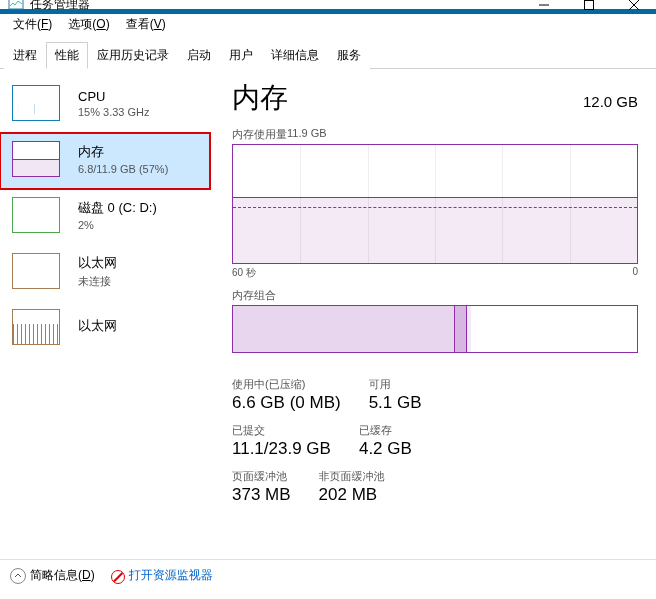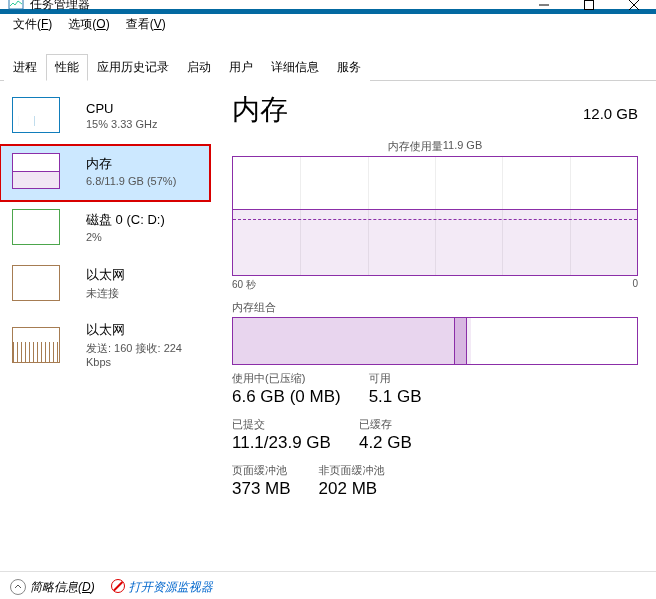--- a/index.html
+++ b/index.html
@@ -8,72 +8,72 @@
 .titlebar { height: 14px; display: flex; align-items: center; padding-left: 8px; border-bottom: 5px solid #0369a1; }
 .titlebar .app-icon { width: 16px; height: 16px; margin-right: 6px; }
 .titlebar .title { font-size: 12px; flex: 1; }
 .titlebar .win-controls { display: flex; }
 .titlebar .win-btn { width: 45px; height: 30px; display: flex; align-items: center; justify-content: center; cursor: pointer; }
 
 .menubar { height: 20px; display: flex; align-items: center; padding-left: 5px; font-size: 12px; }
 .menubar .menu-item { padding: 2px 8px; cursor: pointer; }
 .menubar .menu-item .underline { text-decoration: underline; }
 
-.tabs { display: flex; border-bottom: 1px solid #d0d0d0; padding-left: 4px; margin-top: 20px; }
+.tabs { display: flex; border-bottom: 1px solid #d0d0d0; padding-left: 4px; margin-top: 8px; }
 .tabs .tab { padding: 4px 8px; cursor: pointer; font-size: 12px; border: 1px solid transparent; border-bottom: none; margin-bottom: -1px; background: #fff; }
 .tabs .tab.active { border-color: #d0d0d0; background: #fff; border-bottom: 1px solid #fff; position: relative; z-index: 1; }
 
 .content { display: flex; height: calc(100% - 30px - 20px - 27px - 32px); }
 
 .sidebar { width: 210px; padding-top: 8px; }
-.sidebar-item { display: flex; align-items: center; padding: 8px 12px 12px 12px; cursor: pointer; gap: 26px; }
+.sidebar-item { display: flex; align-items: center; padding: 8px 12px 12px 12px; cursor: pointer; gap: 18px; }
 .sidebar-item.selected { background: #cce8ff; outline: 2px solid #d80000; outline-offset: -1px; }
 .sidebar-item .thumb { width: 48px; height: 36px; border: 1px solid #888; background: #fff; position: relative; flex-shrink: 0; }
 .sidebar-item .info .name { font-size: 13px; margin-bottom: 2px; }
 .sidebar-item .info .detail { font-size: 11px; color: #555; }
 
 .thumb.cpu { border-color:#117dbb; }
 .thumb.cpu::after { content:""; position:absolute; left:0; right:0; bottom:6px; height:10px; background: linear-gradient(90deg, transparent 10%, #117dbb 11%, transparent 12%, transparent 25%, #117dbb 26%, transparent 27%, transparent 45%, #117dbb 46%, transparent 47%); }
 .thumb.mem { border-color:#8b2ea8; }
 .thumb.mem::after { content:""; position:absolute; left:0; right:0; top:50%; bottom:0; background:rgba(139,46,168,0.12); border-top:1px solid #8b2ea8; }
 .thumb.disk { border-color:#4ca64c; }
 .thumb.eth1 { border-color:#a67c52; }
 .thumb.eth2 { border-color:#a67c52; }
 .thumb.eth2::after { content:""; position:absolute; left:0; right:0; bottom:0; height:20px; background: repeating-linear-gradient(90deg, #a67c52 0 1px, transparent 1px 4px); }
 
 .main { flex: 1; padding: 10px 18px 0 22px; position: relative; }
 .main-header { display: flex; justify-content: space-between; align-items: baseline; }
 .main-header .big-title { font-size: 28px; font-weight: 300; }
 .main-header .capacity { font-size: 15px; }
-.chart-label { font-size: 11px; color: #555; margin-top: 10px; display: flex; justify-content: center; }
+.chart-label { font-size: 11px; color: #555; margin-top: 10px; display: flex; justify-content: flex-start; }
 .chart-box { border: 1px solid #8b2ea8; height: 120px; background: #fff; position: relative; margin-top: 2px; }
 .chart-box .fill { position: absolute; left: 0; right: 0; bottom: 0; top: 52px; background: rgba(139,46,168,0.10); border-top: 1px solid #8b2ea8; }
 .chart-box .fill2 { position: absolute; left: 0; right: 0; bottom: 0; top: 62px; border-top: 1px dashed #8b2ea8; }
 .chart-box .grid-v { position:absolute; top:0; bottom:0; width:0; border-left:1px solid #eee; }
 .chart-axis { font-size: 10px; color: #555; display:flex; justify-content:space-between; margin-top:2px;gap:13px; }
 .compo-label { font-size: 11px; color: #555; margin-top: 8px; }
 .compo-box { border: 1px solid #8b2ea8; height: 48px; margin-top: 2px; position: relative; }
 .compo-box .seg { position:absolute; top:0; bottom:0; }
 .compo-box .seg1 { left:0; width:55%; background:rgba(139,46,168,0.20); border-right:1px solid #8b2ea8; }
 .compo-box .seg2 { left:55%; width:3%; background:rgba(139,46,168,0.35); border-right:1px solid #8b2ea8; }
 .compo-box .seg3 { left:58%; width:1%; background:rgba(139,46,168,0.10); }
 
-.stats { display:flex; gap:8px; margin-top: 6px; }
+.stats { display:flex; gap:8px; margin-top: 24px; }
 .stats-left { flex:1; }
 .stats-right { width: 200px; position: relative; }
 .stat-row { display:flex; gap:28px; margin-bottom: 10px; }
 .stat-block .label { font-size:11px; color:#555; }
 .stat-block .value { font-size:17px; margin-top:1px; }
 .kv-row { display:flex; justify-content:space-between; font-size:11px; margin-bottom:6px; }
 .kv-row .k { color:#555; }
 .highlight-box { position:absolute; border:2px solid #d80000; left:-10px; right:-12px; top:-6px; height:26px; pointer-events:none; }
 
 .footer { height: 32px; border-top: 1px solid #e0e0e0; display:flex; align-items:center; padding: 0 10px; gap: 16px; }
 .footer .chev { width:16px; height:16px; border:1px solid #888; border-radius:50%; display:inline-flex; align-items:center; justify-content:center; }
-.footer .link { font-size:12px; cursor:pointer; display:flex; align-items:flex-start; gap:4px;font-style:italic; }
+.footer .link { font-size:12px; cursor:pointer; display:flex; align-items:flex-end; gap:4px; }
 .footer .link.blue { color:#0066cc; }
 .footer .no-icon { width:14px; height:14px; border:1.5px solid #d00; border-radius:50%; position:relative; }
 .footer .no-icon::after { content:""; position:absolute; width:100%; height:1.5px; background:#d00; top:50%; left:0; transform:translateY(-50%) rotate(-45deg); }
 .underline { text-decoration: underline; }
 </style>
 </head>
 <body>
 
 <div class="titlebar">
   <span class="app-icon">
@@ -146,21 +146,20 @@
       <div class="thumb eth1"></div>
       <div class="info">
         <div class="name">以太网</div>
         <div class="detail">未连接</div>
       </div>
     </div>
     <div class="sidebar-item">
       <div class="thumb eth2"></div>
       <div class="info">
         <div class="name">以太网</div>
-        <div class="detail">发送: 160 接收: 224 Kbps</div>
       </div>
     </div>
   </div>
 
   <div class="main">
     <div class="main-header">
       <div class="big-title">内存</div>
       <div class="capacity">12.0 GB</div>
     </div>
     <div class="chart-label">

